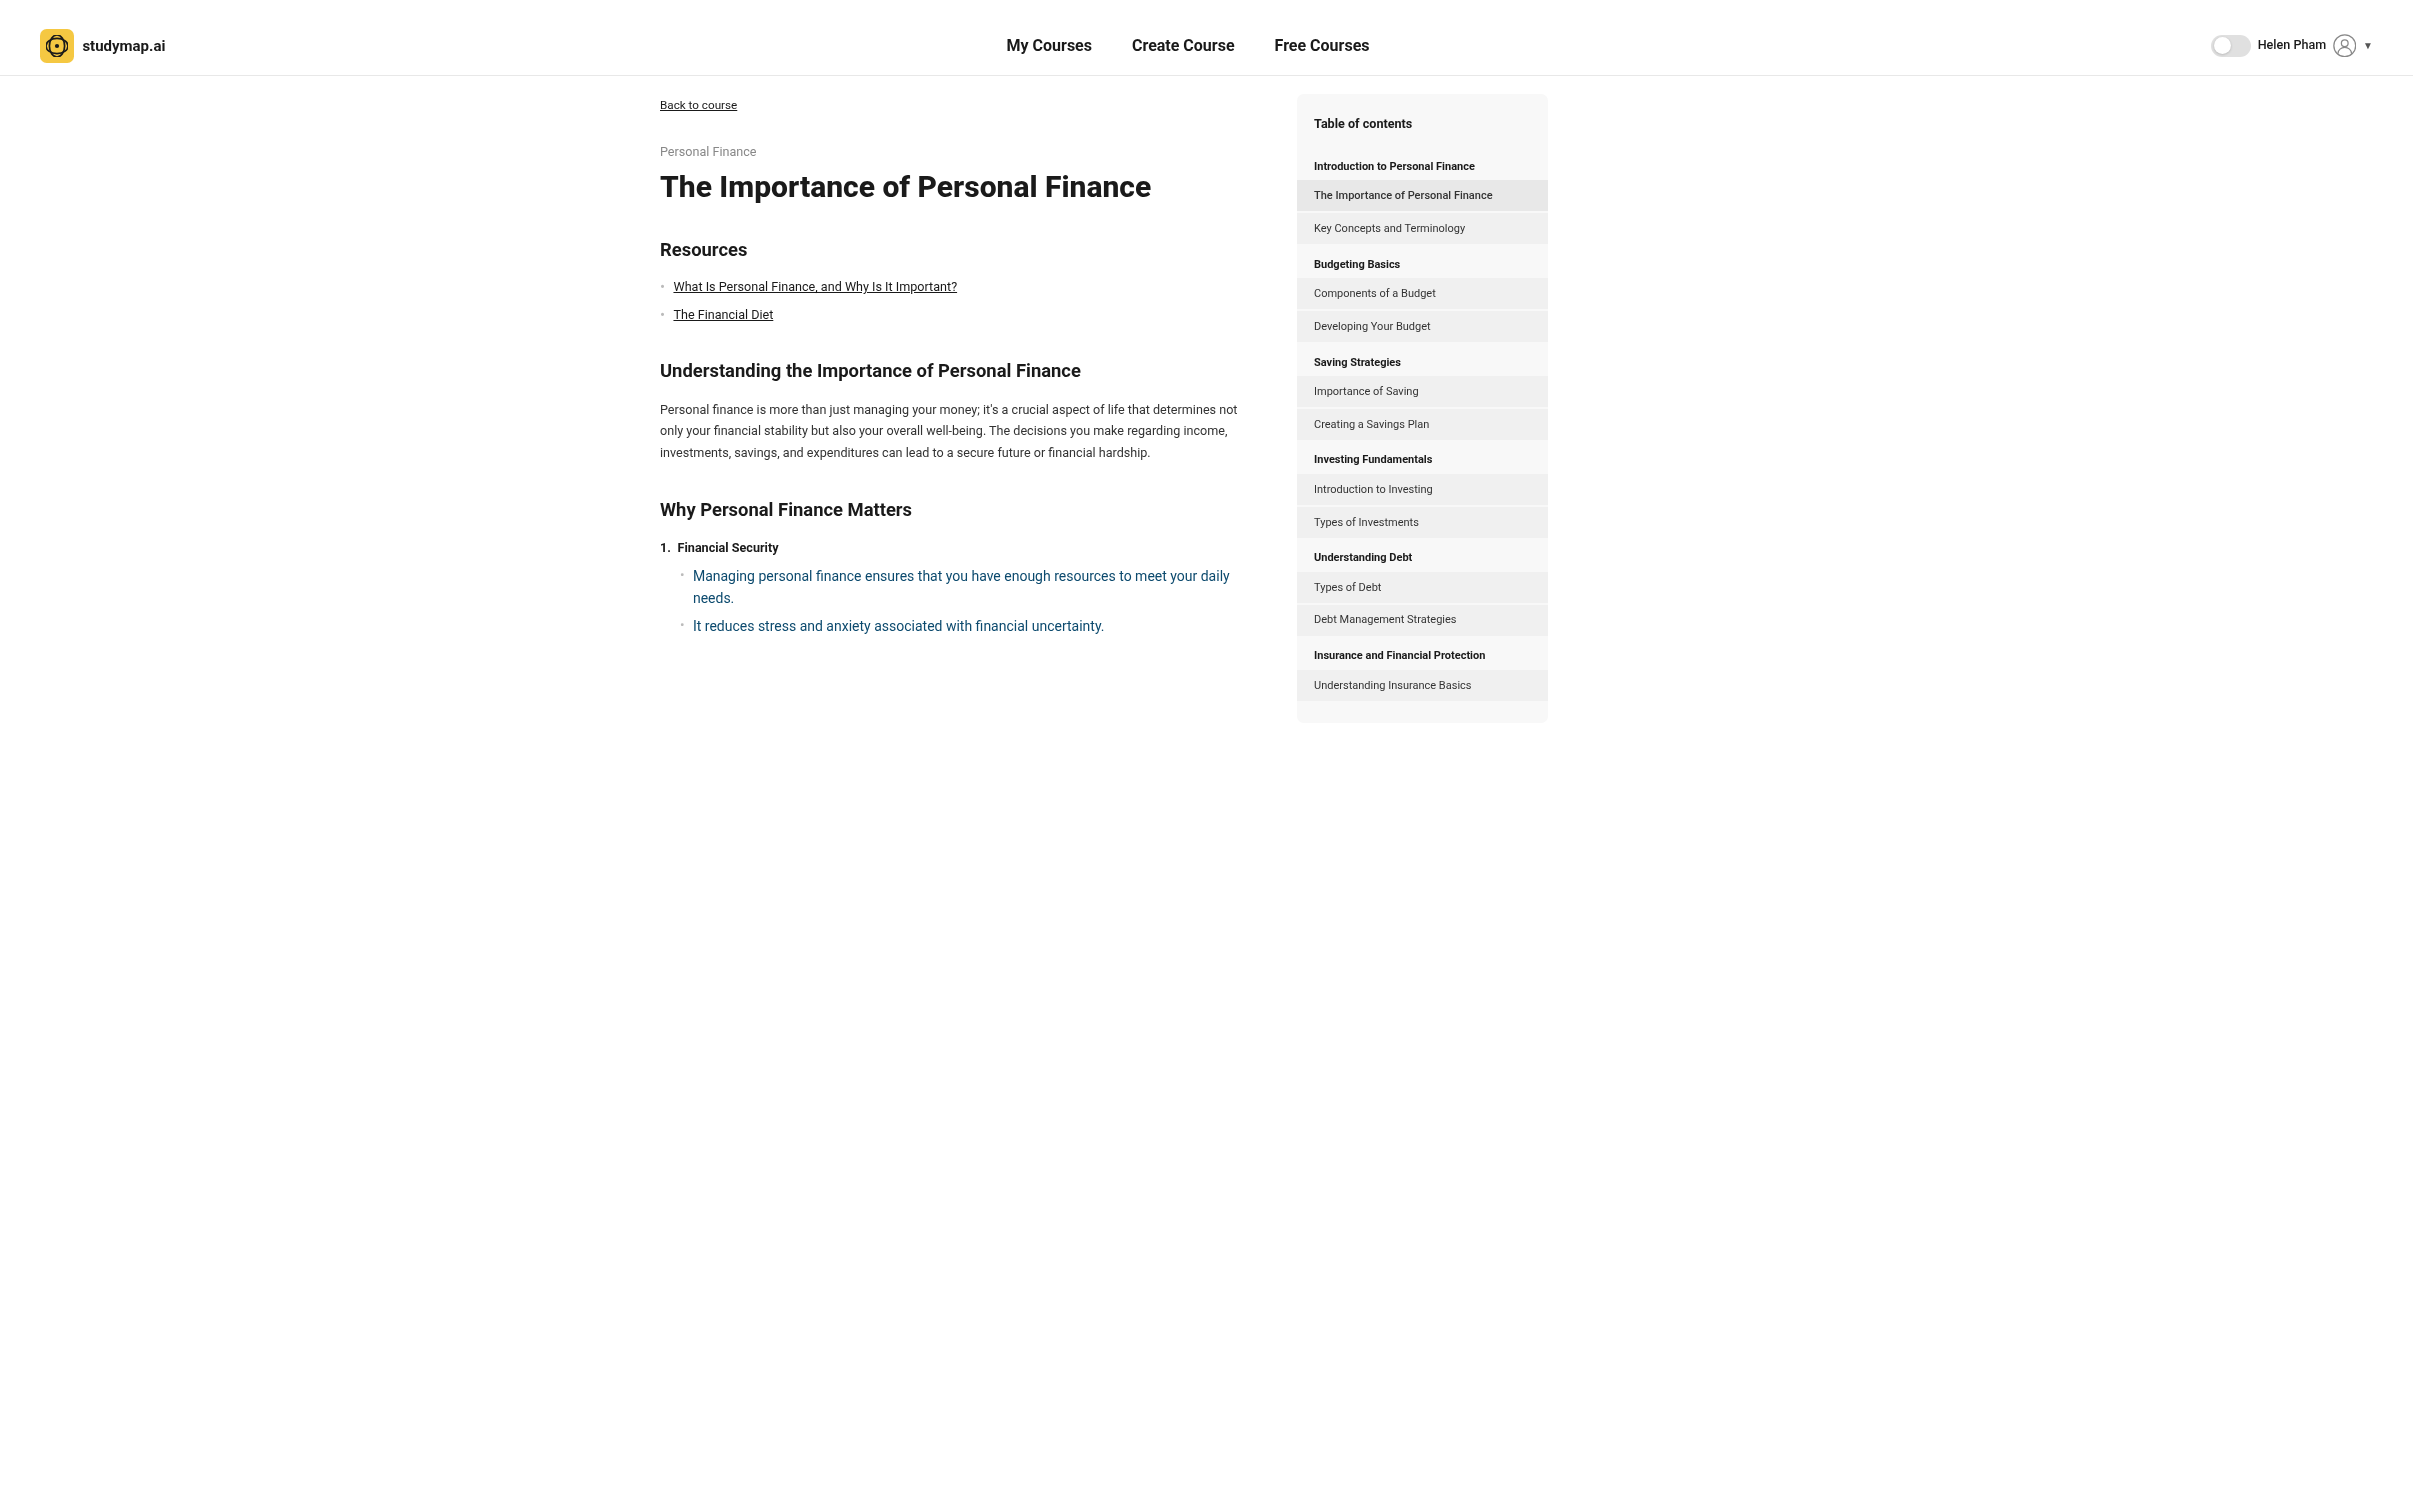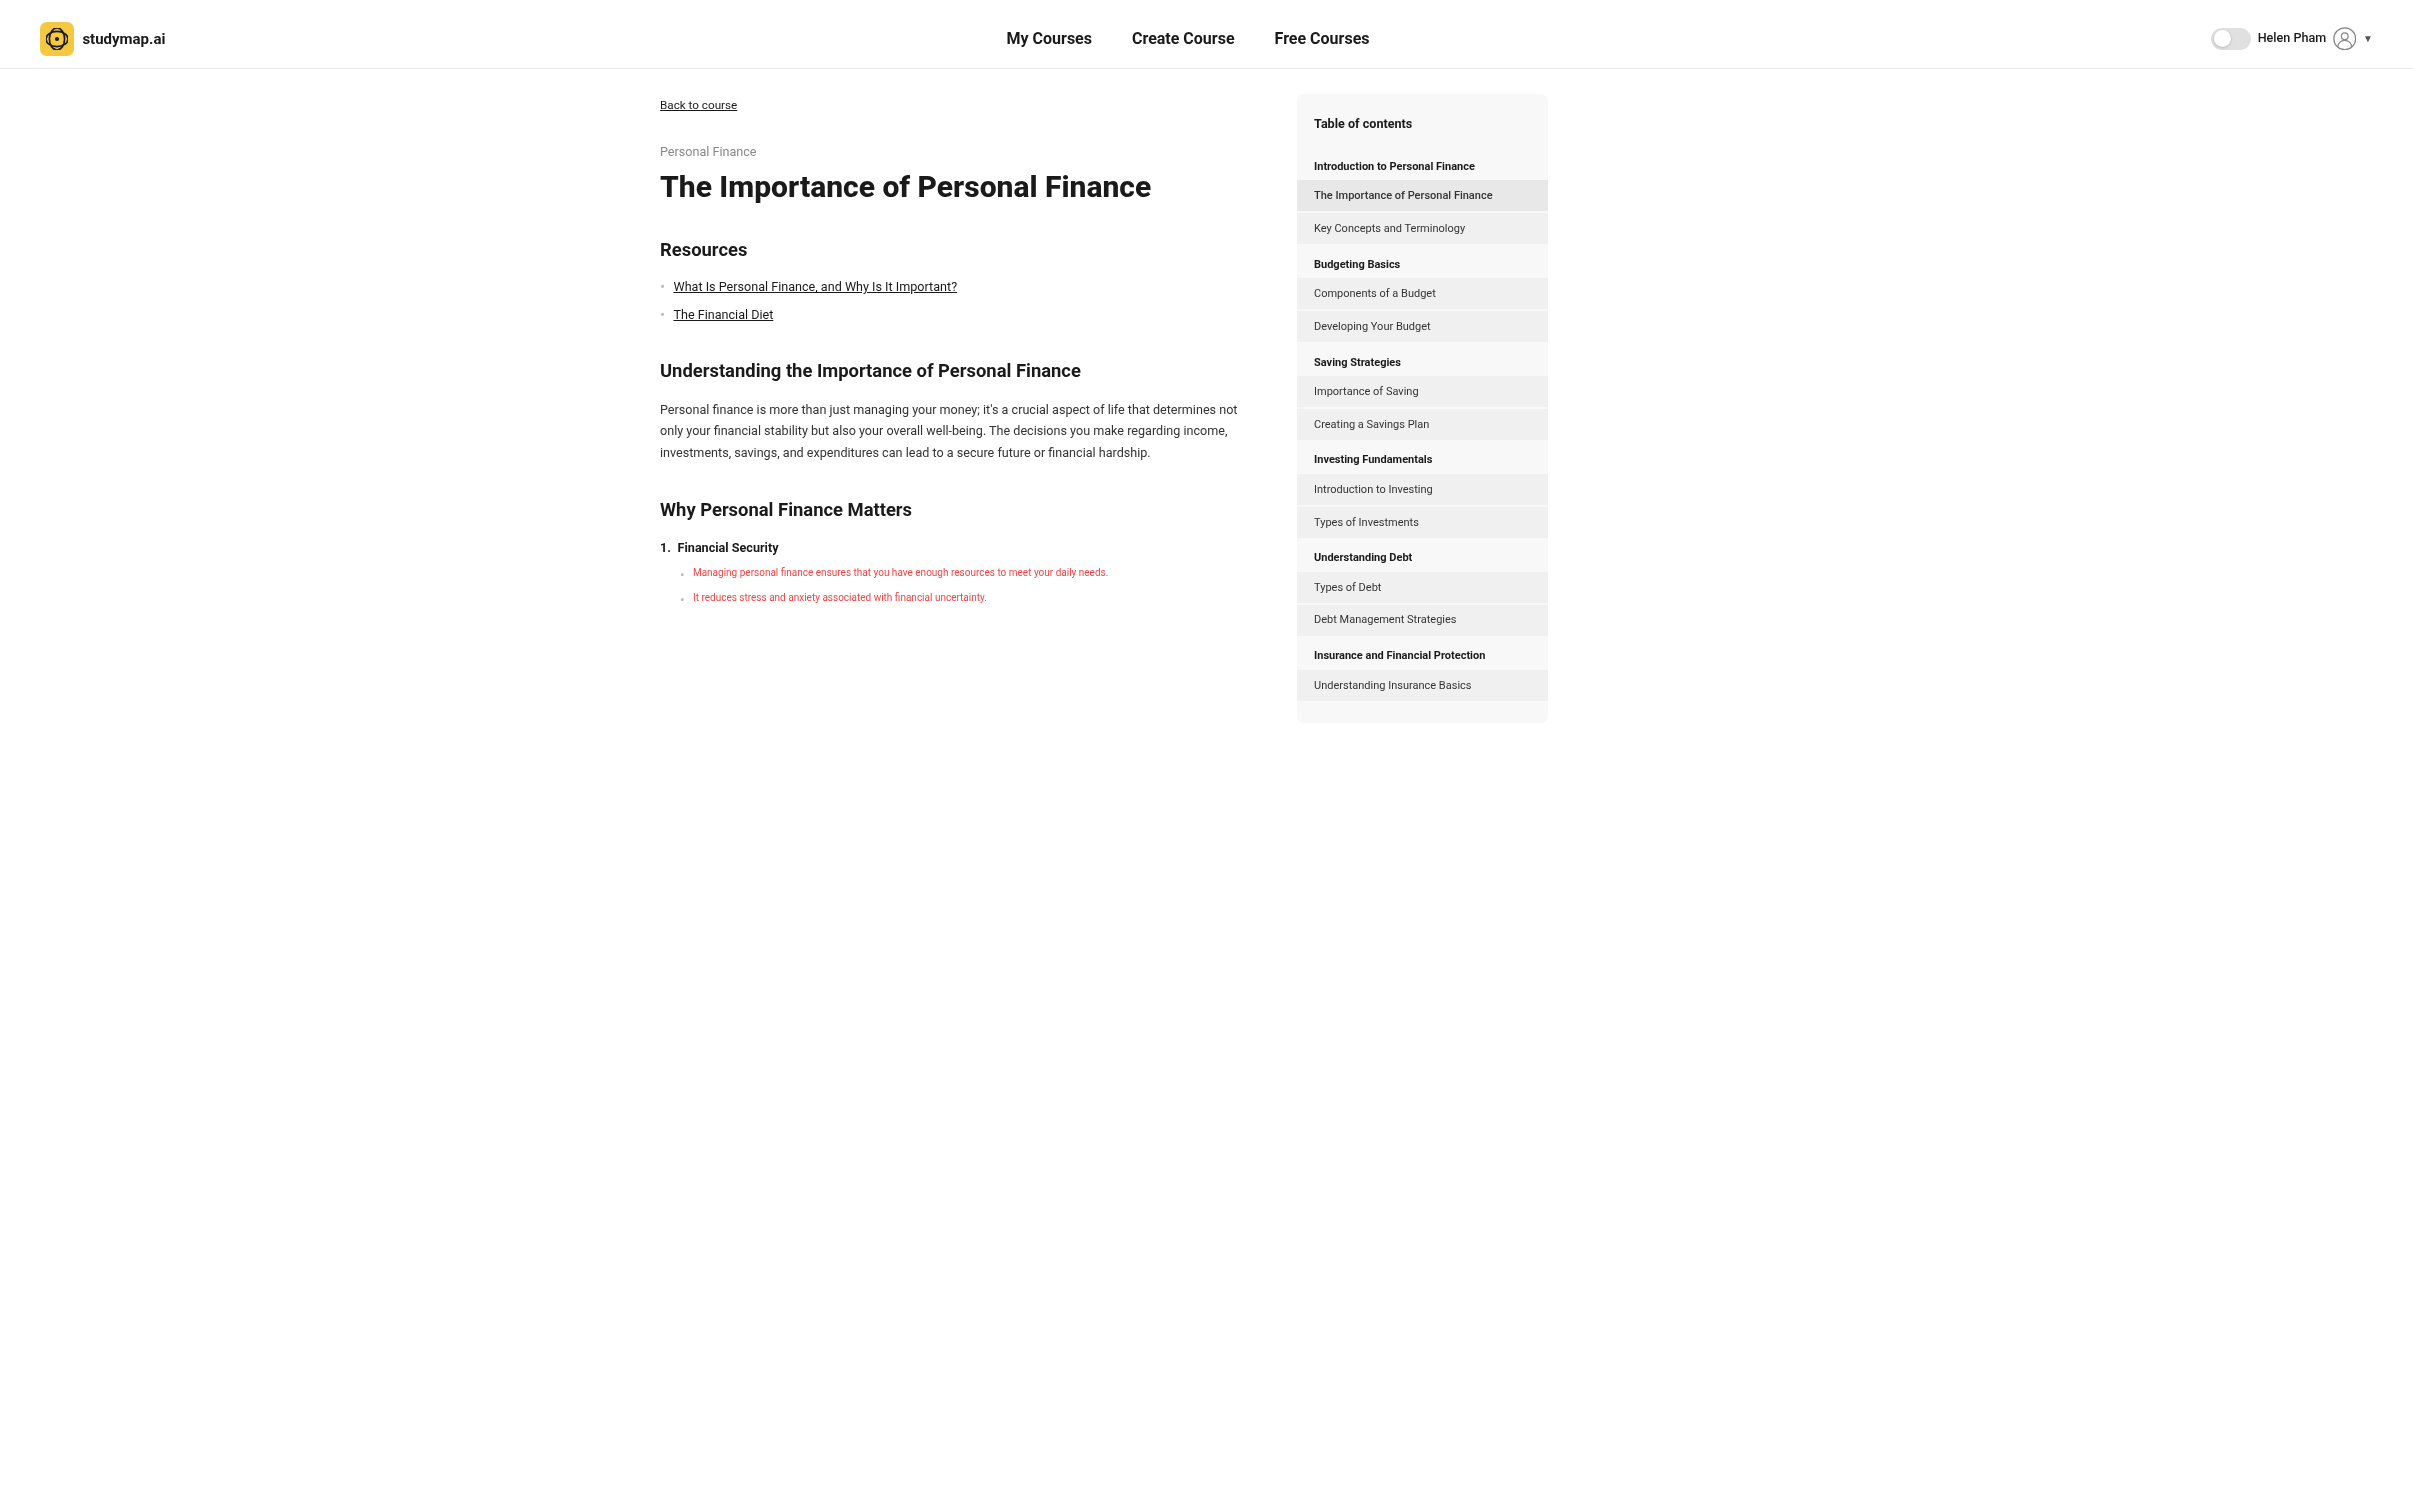--- a/index.html
+++ b/index.html
@@ -14,21 +14,21 @@
     
     .navbar {
       display: flex;
       align-items: center;
       justify-content: space-between;
       padding: 0 40px;
       height: 60px;
       border-bottom: 0.8px solid #e8e8e8;
       background: #fff;
       position: sticky;
-      top: 9px;
+      top: 16px;
       z-index: 100;
     }
     .navbar-left {
       display: flex;
       align-items: center;
       gap: 8.4px;
     }
     .logo-icon {
       width: 34px;
       height: 34px;
@@ -203,22 +203,22 @@
     }
     .bullet-sub-list {
       list-style: none;
       padding-left: 20px;
     }
     .bullet-sub-list li {
       display: flex;
       align-items: flex-start;
       gap: 8.4px;
       margin-bottom: 5px;
-      font-size: 10px;
-      color: #ef4444;
+      font-size: 14px;
+      color: #0c4a6e;
       line-height: 1.6;
     }
     .bullet-sub-list li::before {
       content: '•';
       color: #bbb;
       font-size: 13.4px;
       line-height: 1.5;
       flex-shrink: 0;
     }
 

